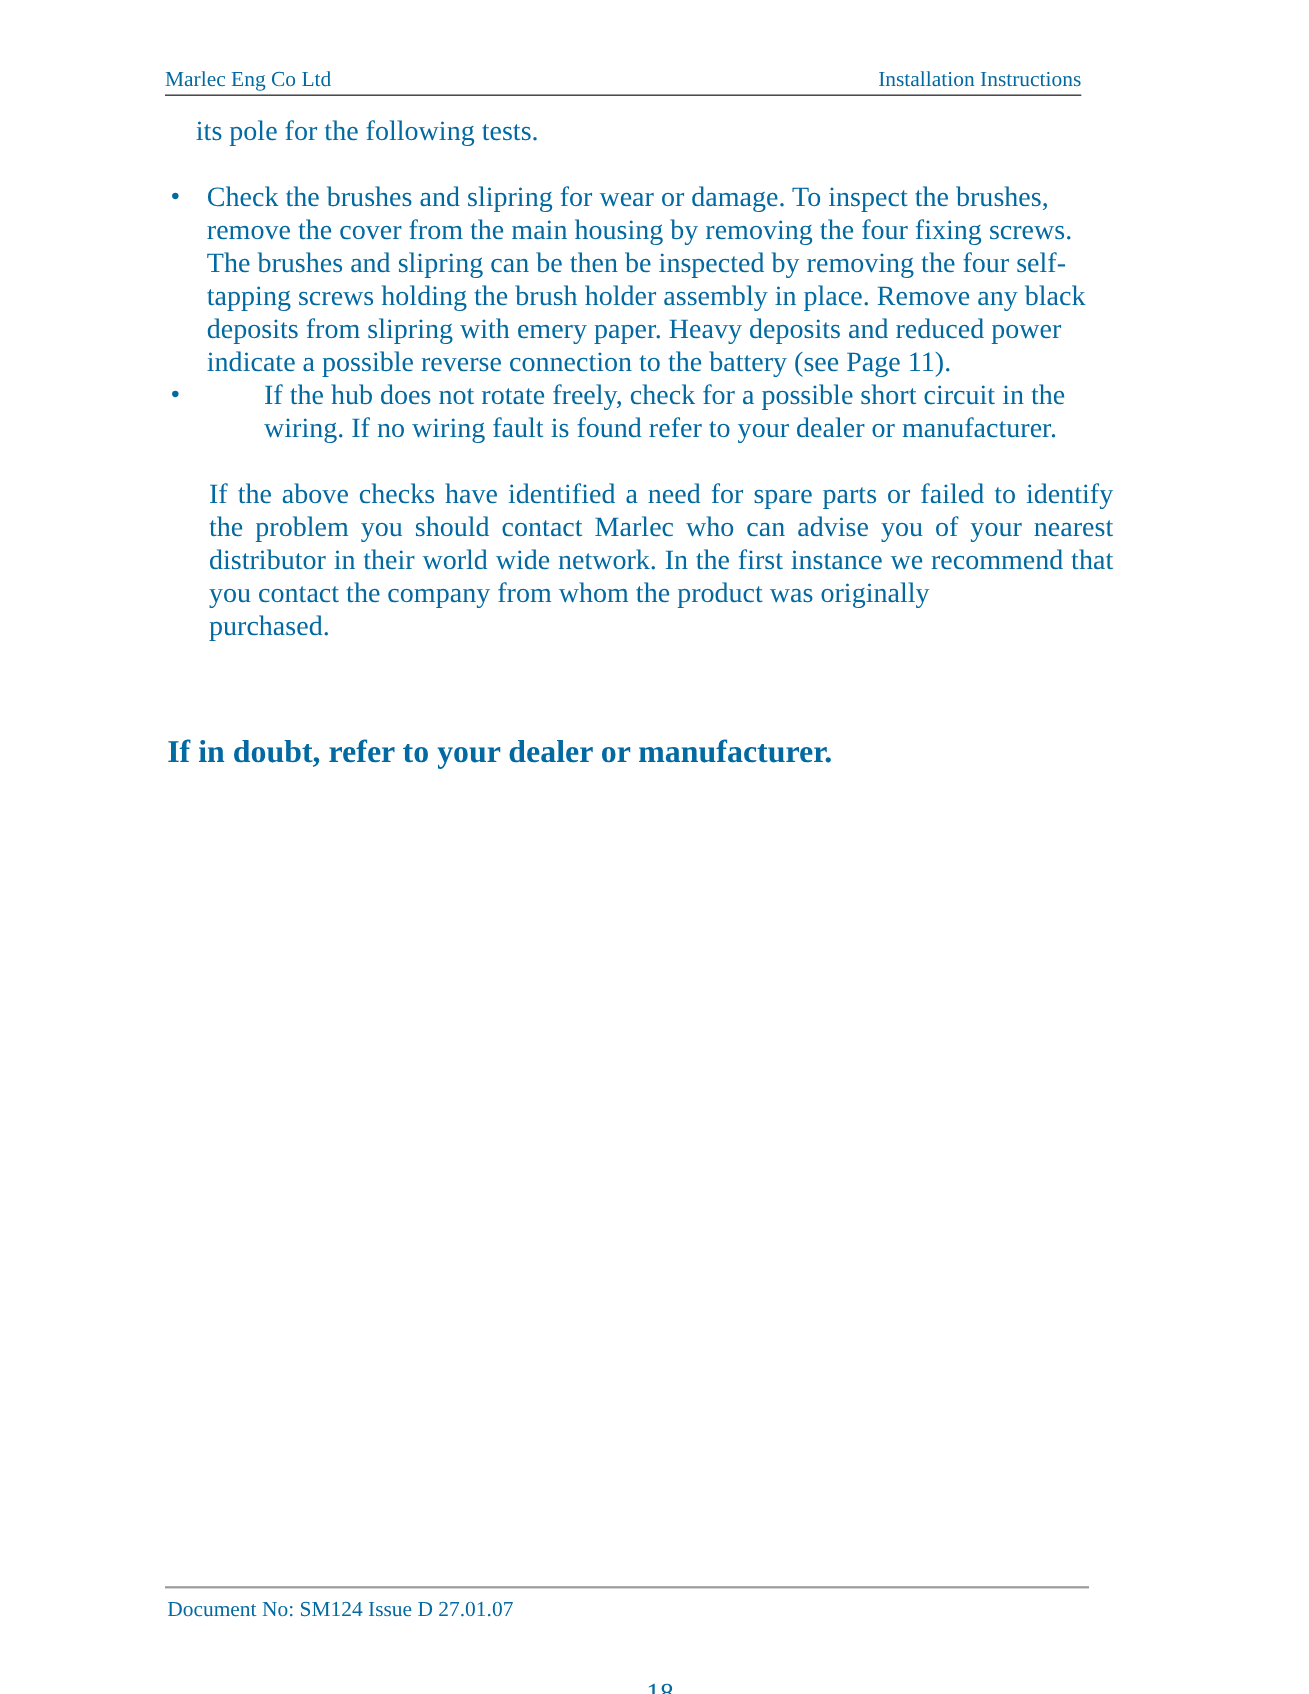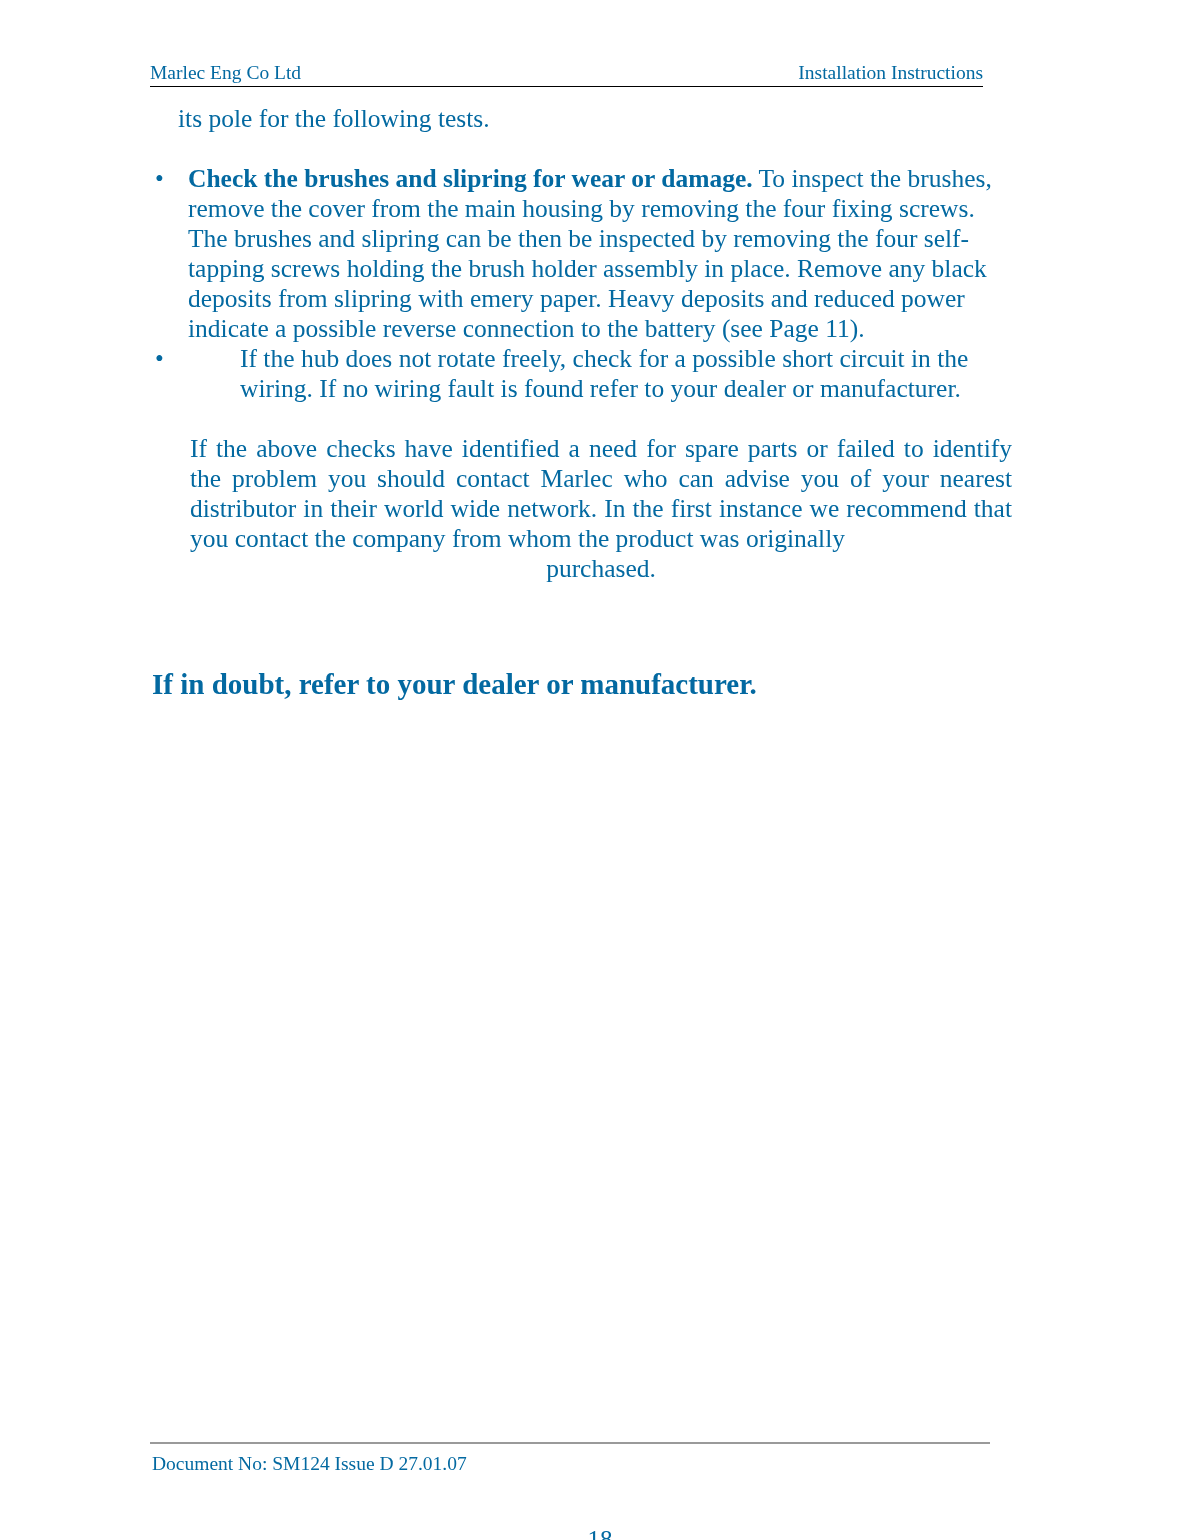--- a/index.html
+++ b/index.html
@@ -61,38 +61,38 @@
     margin: 0;
   }
   .bullet-item .bullet-marker {
     position: absolute;
     left: 5px;
     top: 0;
     font-size: 25px;
     line-height: 30px;
   }
   .bullet-item b {
-    font-weight: bold;
+    font-weight: normal;
     margin-top: 36px;
   }
 
   .spacer-sm { height: 30px; }
 
   .bullet-2-sub {
     margin: 0 0 0 52px;
     padding: 0;
   }
 
   .justified-para {
     margin: 0 0 0 40px;
     width: 822px;
     text-align: justify;
     text-justify: inter-word;
   }
-  .justified-para .last-line { text-align: center; }
+  .justified-para .last-line { text-align: left; }
 
   .closing-line {
     position: absolute;
     left: 152px;
     top: 669px;
     font-size: 29px;
     line-height: 30px;
     font-weight: bold;
     white-space: nowrap;
   }

